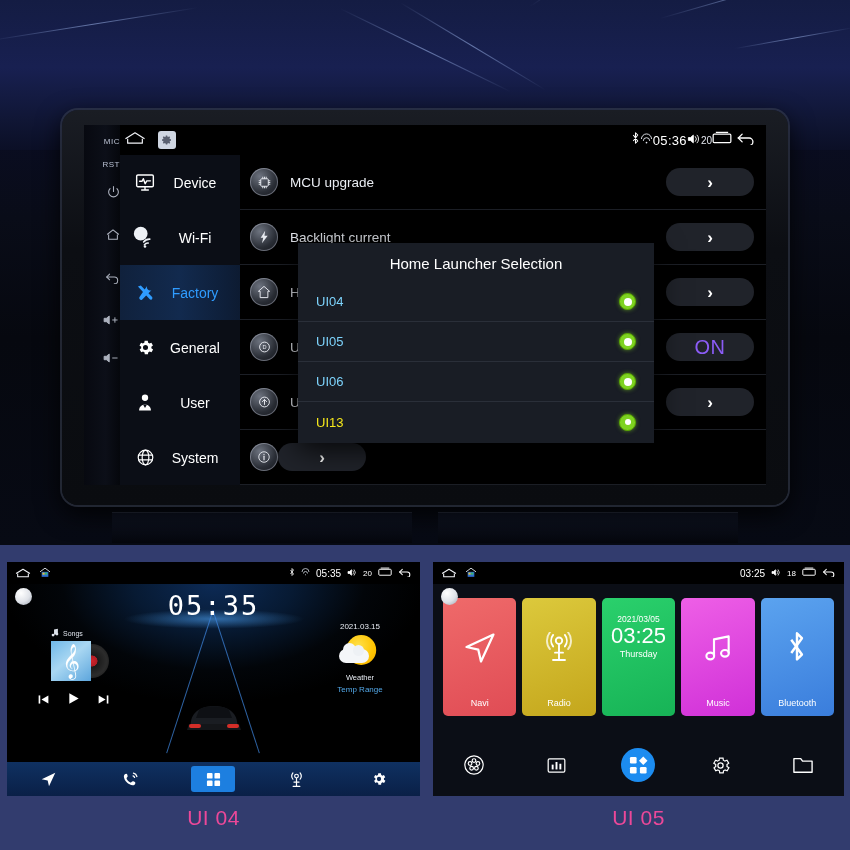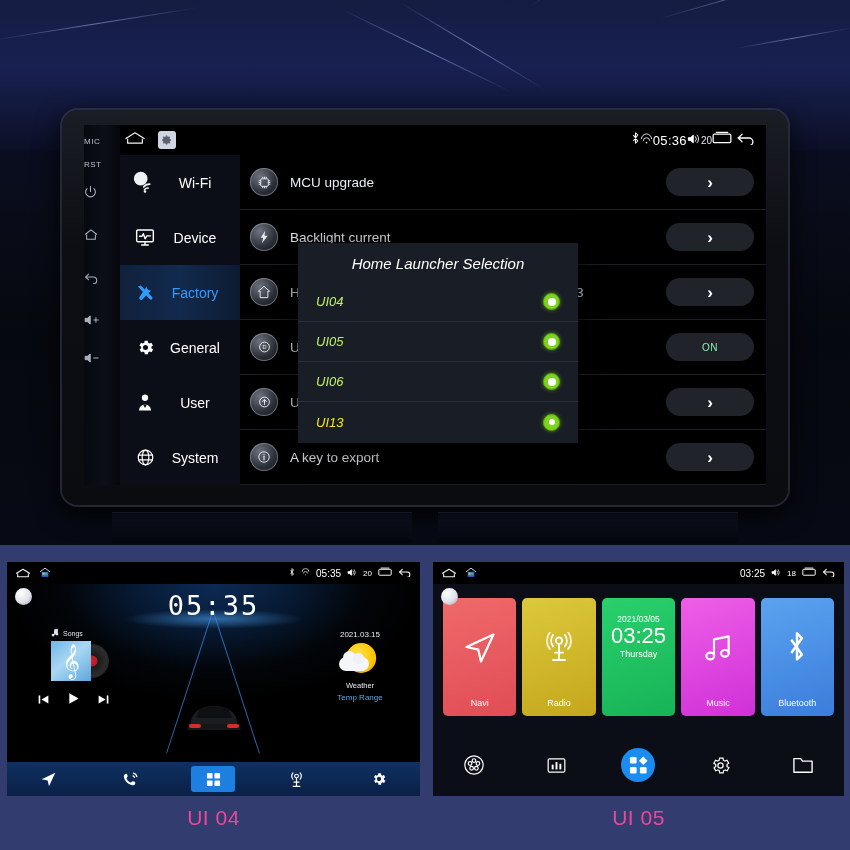--- a/index.html
+++ b/index.html
@@ -45,21 +45,21 @@
 
   
   .unit{
     position:absolute;left:84px;top:125px;width:682px;height:360px;
     background:#000;overflow:hidden;
   }
   
   .keycol{
     position:absolute;left:0;top:0;width:36px;height:360px;
     background:linear-gradient(90deg,#070910 0%,#0c0f18 60%,#05070c 100%);
-    display:flex;flex-direction:column;align-items:flex-start;
+    display:flex;flex-direction:column;align-items:flex-end;
     padding-top:6px;box-sizing:border-box;color:#c9cfdc;
   }
   .keycol .kl{font-size:8px;letter-spacing:.5px;color:#b9c1d2;margin-top:6px;}
   .keycol .ki{margin-top:16px;opacity:.85;}
   .keycol svg{display:block;}
 
   .screen{position:absolute;left:36px;top:0;width:646px;height:360px;background:#000;}
 
   
   .statusbar{position:relative;height:30px;display:flex;align-items:center;padding:0 10px 0 4px;box-sizing:border-box;}
@@ -96,37 +96,36 @@
     display:flex;align-items:center;justify-content:center;
     background:radial-gradient(circle at 35% 30%,#6d737f 0%,#2a2e36 60%,#14161b 100%);
     box-shadow:inset 0 0 0 1px rgba(190,196,210,.45);
     color:#dfe3ea;
   }
   .row .rlabel{margin-left:12px;color:#e9ecf2;font-size:13.5px;flex:1;white-space:nowrap;overflow:hidden;}
   .row .rbtn{
     width:88px;height:28px;border-radius:14px;background:#20232a;
     display:flex;align-items:center;justify-content:center;color:#fff;flex:0 0 auto;
   }
-  .row .rbtn.on{color:#86efac;font-size:10px;letter-spacing:.5px;}
+  .row .rbtn.on{color:#8b5cf6;font-size:20px;letter-spacing:.5px;}
   .chev{font-size:17px;font-weight:bold;line-height:1;}
 
   
   .dialog{
-    position:absolute;left:178px;top:88px;width:280px;height:200px;
+    position:absolute;left:178px;top:88px;width:356px;height:200px;
     background:#191d25;z-index:40;
     box-shadow:0 6px 28px rgba(0,0,0,.85);
-    font-style:italic;
   }
   .dlg-title{text-align:center;color:#fff;font-size:15px;padding:12px 0 10px;}
   .dlg-item{
     height:40px;display:flex;align-items:center;padding:0 18px;box-sizing:border-box;
     border-bottom:1px solid #2a2f39;
   }
   .dlg-item:last-child{border-bottom:none;}
-  .dlg-item .dlab{color:#bef264;font-size:13px;flex:1;}
+  .dlg-item .dlab{color:#7dd3fc;font-size:13px;flex:1;}
   .dlg-item.sel .dlab{color:#f5e71a;}
   .radio{
     width:15px;height:15px;border-radius:50%;
     background:#7ed321;border:1px solid #5aa800;
     display:flex;align-items:center;justify-content:center;flex:0 0 auto;
     box-shadow:0 0 4px rgba(126,211,33,.6);
   }
   .radio .dot{width:8px;height:8px;border-radius:50%;background:#fff;}
   .radio.checked .dot{width:6px;height:6px;background:#fff;box-shadow:0 0 0 2px #7ed321;}
 
@@ -155,21 +154,21 @@
   .musicw{position:absolute;left:30px;top:44px;width:110px;}
   .songs-row{display:flex;align-items:center;gap:4px;color:#dde2ea;font-size:7px;margin-bottom:3px;padding-left:14px;}
   .album{position:relative;width:42px;height:42px;margin-left:14px;}
   .album .art{position:absolute;left:0;top:0;width:40px;height:40px;
     background:linear-gradient(140deg,#6fb8e8 0%,#a9d7f2 45%,#5da6dd 100%);
     display:flex;align-items:center;justify-content:center;color:#fff;font-size:30px;z-index:2;}
   .album .disc{position:absolute;left:24px;top:3px;width:34px;height:34px;border-radius:50%;
     background:radial-gradient(circle at 50% 50%, #d0232b 0%, #b01c24 22%, #1a1a1a 24%, #2c2c2c 60%, #101010 100%);z-index:1;}
   .mctrl{display:flex;align-items:center;gap:16px;margin-top:8px;color:#fff;}
   .weatherw{position:absolute;right:14px;top:38px;width:92px;text-align:center;color:#fff;}
-  .wdate{font-size:8px;color:#e6eaf1;margin-bottom:4px;margin-top:8px;}
+  .wdate{font-size:8px;color:#e6eaf1;margin-bottom:4px;}
   .wicon{position:relative;height:34px;}
   .sun{position:absolute;left:50%;top:0;transform:translateX(-46%);width:30px;height:30px;border-radius:50%;
     background:radial-gradient(circle at 40% 35%, #ffe04a 0%, #ffc400 60%, #f2a900 100%);}
   .cloud{position:absolute;left:50%;top:14px;transform:translateX(-70%);width:30px;height:14px;border-radius:8px;background:#f4f6f9;}
   .cloud:before{content:"";position:absolute;left:4px;top:-6px;width:13px;height:13px;border-radius:50%;background:#f4f6f9;}
   .cloud:after{content:"";position:absolute;left:14px;top:-4px;width:11px;height:11px;border-radius:50%;background:#eef1f5;}
   .wlab{font-size:7.5px;color:#e6eaf1;margin-top:4px;}
   .wtemp{font-size:8px;color:#53a8e8;margin-top:3px;}
   .car{position:absolute;left:50%;top:110px;transform:translateX(-50%);width:74px;height:44px;}
   .dock04{height:34px;background:linear-gradient(180deg,#0d2a50 0%,#0a2palette 0%,#0a2147 100%);
@@ -308,39 +307,39 @@
           </span>
         </div>
       </div>
 
       <div class="content">
 
         <div class="navcol">
 
           <div class="navitem">
             <span class="nicon">
+              <svg width="20" height="19" viewBox="0 0 24 22" fill="none" stroke="#fff" stroke-width="1.7" stroke-linejoin="round">
+                  <rect x="2" y="2" width="20" height="14" rx="1.5"></rect>
+                  <path d="M5.5 9.5h3L10 6.5l2.2 6 2-3.5h4.3" stroke-linecap="round"></path>
+                  <path d="M12 16v4M8 20h8" stroke-linecap="round"></path>
+                </svg>
+            </span>
+            <span class="nlabel">Device</span>
+          </div>
+
+          <div class="navitem">
+            <span class="nicon">
               <svg width="26" height="24" viewBox="0 0 30 28" fill="none">
                 <circle cx="10" cy="9" r="8" fill="#eef1f6"></circle>
                 <path d="M13 17a8.5 8.5 0 0 1 8 0" stroke="#eef1f6" stroke-width="1.8" fill="none" stroke-linecap="round" transform="rotate(-25 17 17)"></path>
                 <path d="M14 21a5 5 0 0 1 5 0" stroke="#eef1f6" stroke-width="1.8" fill="none" stroke-linecap="round" transform="rotate(-25 16.5 21)"></path>
                 <circle cx="15" cy="24" r="1.5" fill="#eef1f6"></circle>
               </svg>
             </span>
             <span class="nlabel">Wi-Fi</span>
-          </div>
-
-          <div class="navitem">
-            <span class="nicon">
-              <svg width="20" height="19" viewBox="0 0 24 22" fill="none" stroke="#fff" stroke-width="1.7" stroke-linejoin="round">
-                  <rect x="2" y="2" width="20" height="14" rx="1.5"></rect>
-                  <path d="M5.5 9.5h3L10 6.5l2.2 6 2-3.5h4.3" stroke-linecap="round"></path>
-                  <path d="M12 16v4M8 20h8" stroke-linecap="round"></path>
-                </svg>
-            </span>
-            <span class="nlabel">Device</span>
           </div>
 
           <div class="navitem active">
             <span class="nicon">
               <svg width="20" height="20" viewBox="0 0 24 24" fill="none" stroke="#2f9cff" stroke-width="2" stroke-linecap="round" stroke-linejoin="round">
                 <path d="M14.5 3.5a4 4 0 0 0 5.2 5.2l-11 11a2.2 2.2 0 0 1-3.1-3.1z" fill="#2f9cff" stroke="none"></path>
                 <path d="M3.5 4.2 7 3l13.5 13.8a2 2 0 0 1-2.8 2.8z" fill="#2f9cff" stroke="none"></path>
               </svg>
             </span>
             <span class="nlabel">Factory</span>
@@ -442,21 +441,20 @@
           </div>
 
           <div class="row">
             <span class="ricon">
               <svg width="14" height="14" viewBox="0 0 20 20" fill="none" stroke="#e7eaf0" stroke-width="1.3">
                   <circle cx="10" cy="10" r="7.5"></circle>
                   <path d="M10 8.8v5.2" stroke-linecap="round" stroke-width="1.7"></path>
                   <circle cx="10" cy="6.2" r="1" fill="#e7eaf0" stroke="none"></circle>
                 </svg>
             </span>
-            <span class="rlabel">A key to export</span>
             <span class="rbtn">
                 <span class="chev">›</span>
               </span>
           </div>
         </div>
 
         <div class="dialog">
           <div class="dlg-title">Home Launcher Selection</div>
           <div class="dlg-item">
             <span class="dlab">UI04</span>

